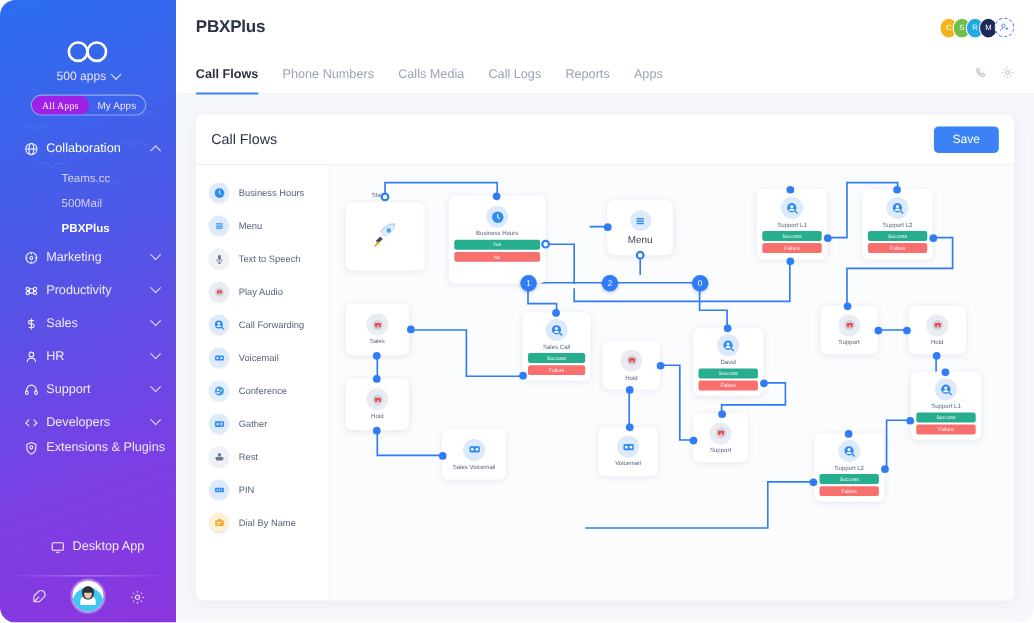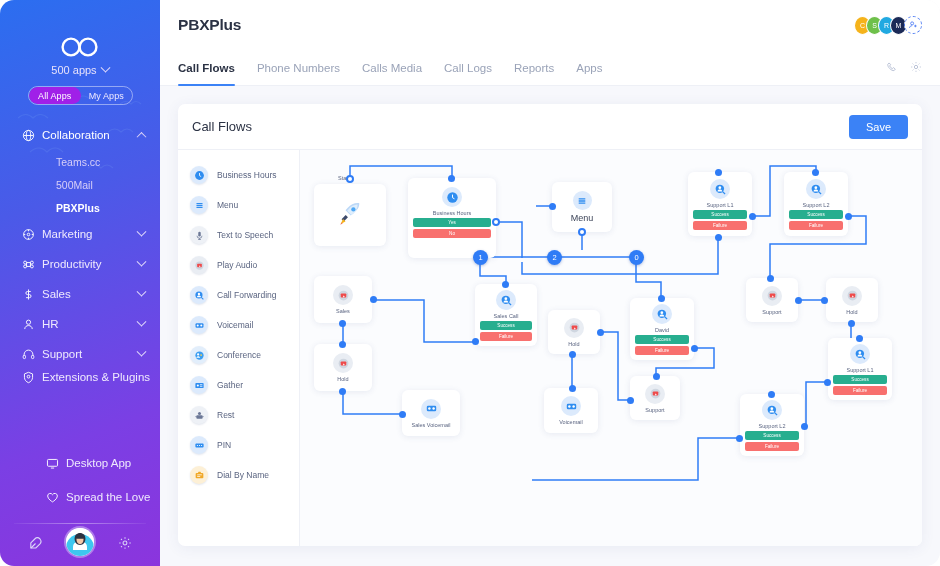--- a/index.html
+++ b/index.html
@@ -45,21 +45,21 @@
     position:absolute; left: 28px; top: 86px;
     width: 105px; height: 19px;
     border: 1px solid rgba(255,255,255,.45);
     border-radius: 10px;
     display:flex; overflow:hidden;
   }
   .seg > div {
     flex: 1; display:flex; align-items:center; justify-content:center;
     font-size: 9px; color: #efe9ff; letter-spacing:.1px;
   }
-  .seg .on { background:#a020e8; border-radius:10px; color:#fff; }
+  .seg .on { background:#a020e8; border-radius:10px; color:#fff;font-family:Liberation Serif, serif; }
 
   .nav { position:absolute; left:0; top:120px; width:160px; }
   .nav-item {
     display:flex; align-items:center; height: 30px;
     padding-left: 22px; font-size: 11.5px; color:#efe9fd;
     position: relative;
   }
   .nav-item .ni { width:20px; display:flex; align-items:center; color:#efe9fd; opacity:.95; }
   .nav-item .nl { flex:1; }
   .nav-item .nc { width:22px; display:flex; align-items:center; justify-content:flex-start;}
@@ -307,20 +307,31 @@
             <rect x="1.5" y="9" width="2.8" height="4" rx="1.2"></rect>
             <rect x="11.7" y="9" width="2.8" height="4" rx="1.2"></rect>
           </svg>
         </span>
         <span class="nl">Support</span>
         <span class="nc">
             <i class="chev-d"></i>
           </span>
       </div>
 
+      <div class="nav-item">
+        <span class="ni">
+          <svg width="13" height="13" viewBox="0 0 16 16" fill="none" stroke="#fff" stroke-width="1.2">
+            <path d="M5.4 4.4L1.8 8l3.6 3.6M10.6 4.4L14.2 8l-3.6 3.6"></path>
+          </svg>
+        </span>
+        <span class="nl">Developers</span>
+        <span class="nc">
+            <i class="chev-d"></i>
+          </span>
+      </div>
 
       <div class="nav-item tall">
         <span class="ni">
           <svg width="13" height="13" viewBox="0 0 16 16" fill="none" stroke="#fff" stroke-width="1.2">
             <path d="M8 1.6l5 2v4.2c0 3.2-2.2 5.5-5 6.6-2.8-1.1-5-3.4-5-6.6V3.6z"></path>
             <circle cx="8" cy="7" r="1.7"></circle>
           </svg>
         </span>
         <span class="nl">Extensions &amp; Plugins</span>
       </div>
@@ -328,28 +339,20 @@
 
     <div class="sb-bottom">
       <div class="nav-item">
         <span class="ni">
           <svg width="13" height="13" viewBox="0 0 16 16" fill="none" stroke="#fff" stroke-width="1.2">
             <rect x="1.8" y="3" width="12.4" height="8.4" rx="1.2"></rect>
               <path d="M6 13.6h4"></path>
           </svg>
         </span>
         <span class="nl">Desktop App</span>
-      </div>
-      <div class="nav-item">
-        <span class="ni">
-          <svg width="13" height="13" viewBox="0 0 16 16" fill="none" stroke="#fff" stroke-width="1.2">
-            <path d="M8 13.4S2 10 2 6.2A3.2 3.2 0 0 1 8 4.6 3.2 3.2 0 0 1 14 6.2C14 10 8 13.4 8 13.4z"></path>
-          </svg>
-        </span>
-        <span class="nl">Spread the Love</span>
       </div>
     </div>
 
     <div class="sb-sep"></div>
 
     <div class="sb-tray">
       <span>
         <svg width="15" height="15" viewBox="0 0 16 16" fill="none" stroke="#dcd6f8" stroke-width="1.2">
           <path d="M12.8 3.2A4 4 0 0 0 7.2 3.2L3 7.4v5.4h5.4l4.4-4.4a4 4 0 0 0 0-5.2z"></path>
           <path d="M3.2 12.8L8 8"></path>

